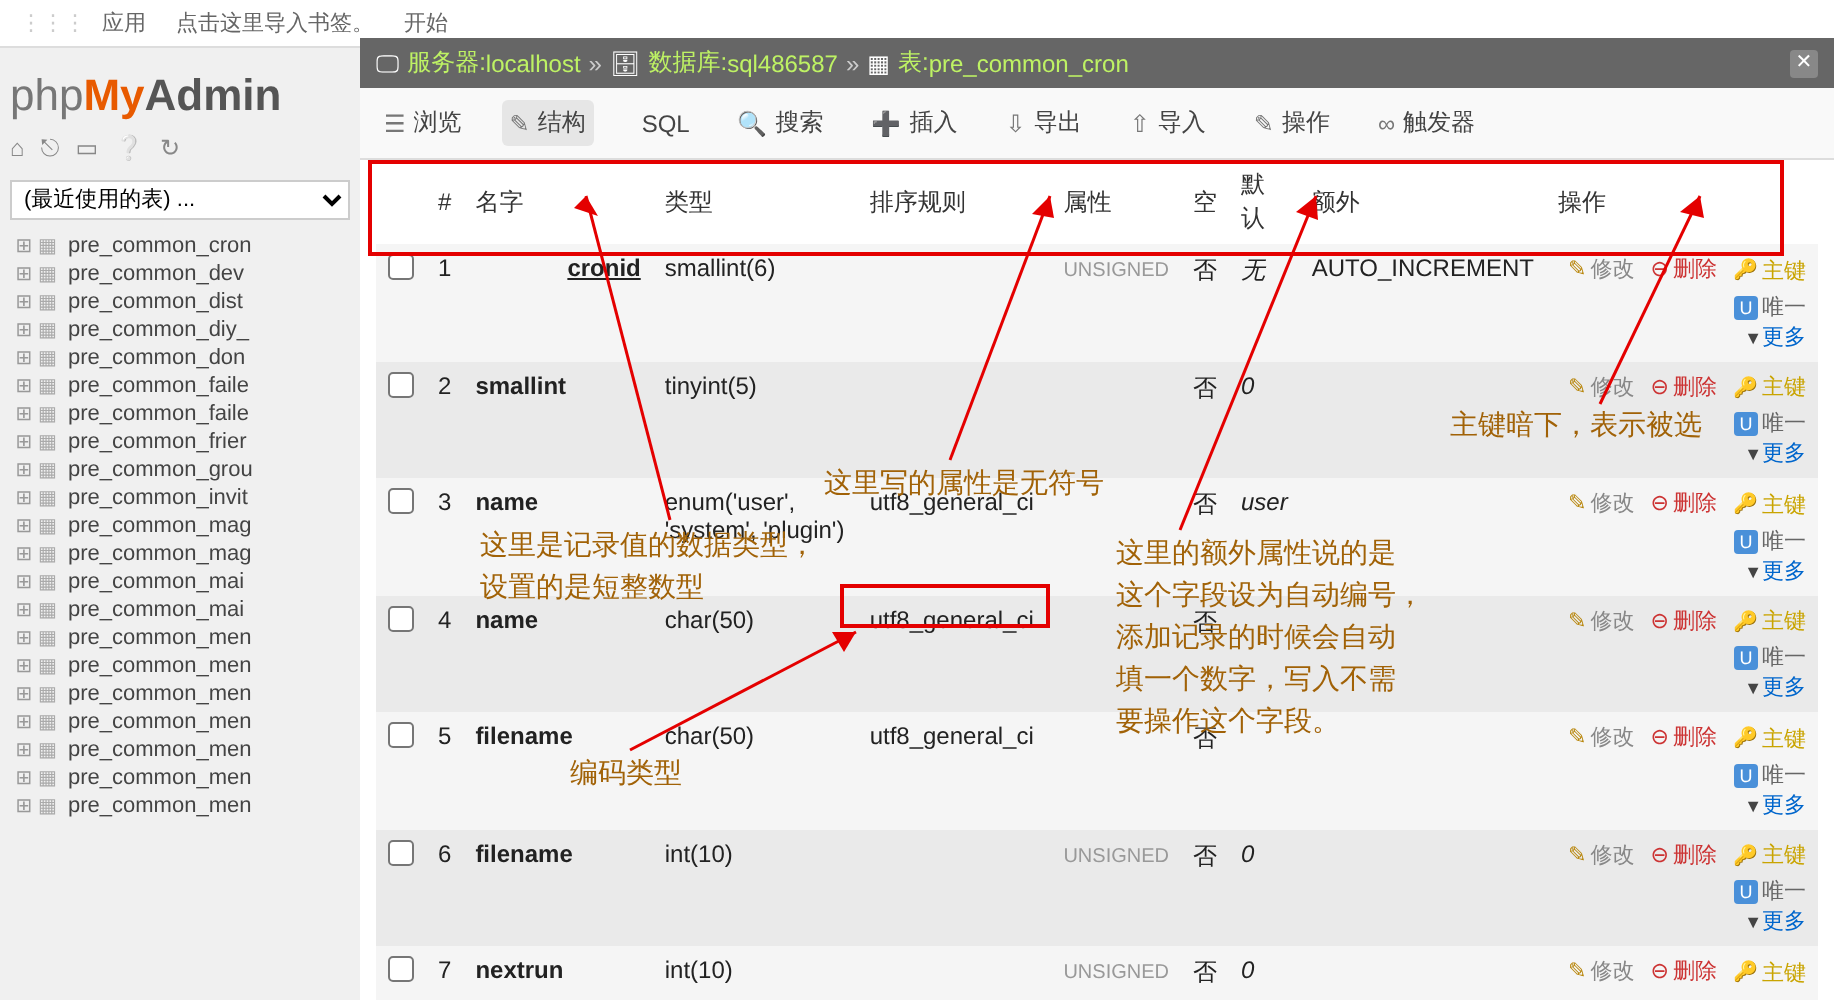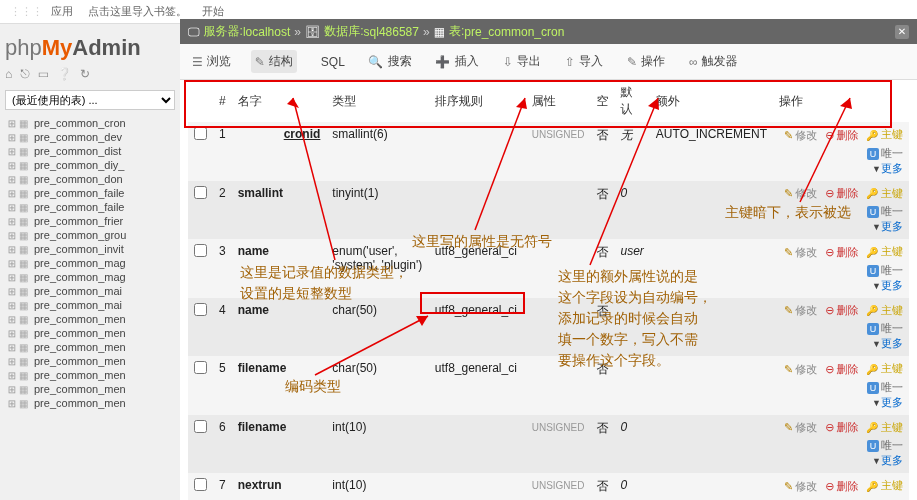--- a/index.html
+++ b/index.html
@@ -296,21 +296,21 @@
       <span class="act-sub">
         <span><span class="icon-u">U</span><span class="sub1">唯一</span></span><br>
         <span><span class="dropdown-arrow">▼</span><span class="sub2">更多</span></span>
       </span>
     </td>
             </tr>
             <tr class="row-even">
     <td><input type="checkbox" style=""></td>
     <td>2</td>
     <td><span class="col-name ">smallint</span></td>
-    <td>tinyint(1)</td>
+    <td>tinyint(5)</td>
     <td></td>
     <td><span class="attr-unsigned"></span></td>
     <td>否</td>
     <td><i>0</i></td>
     <td></td>
     <td class="row-actions">
       <span class="act act-edit"><span class="pencil-icon"></span>修改</span>
       <span class="act act-del"><span class="drop-icon"></span>删除</span>
       <span class="act act-primary"><span class="key-icon"></span>主键</span>
       <span class="act-sub">

